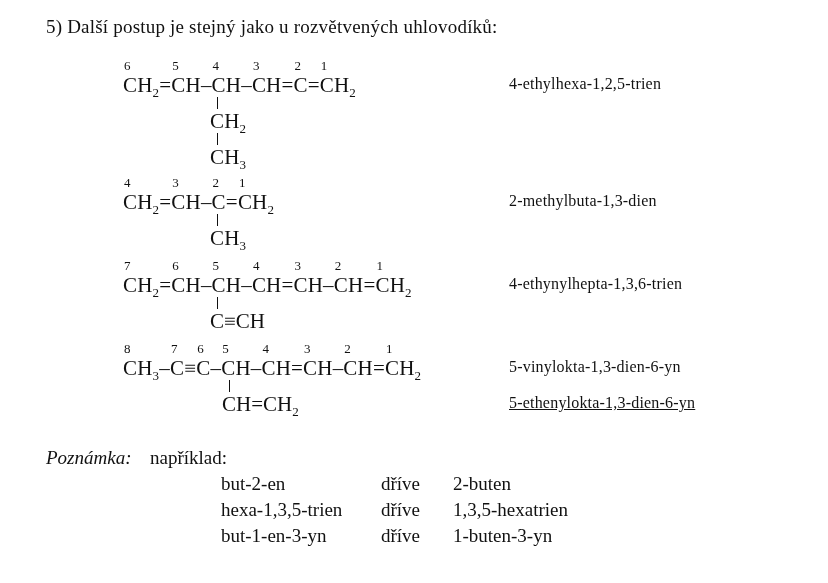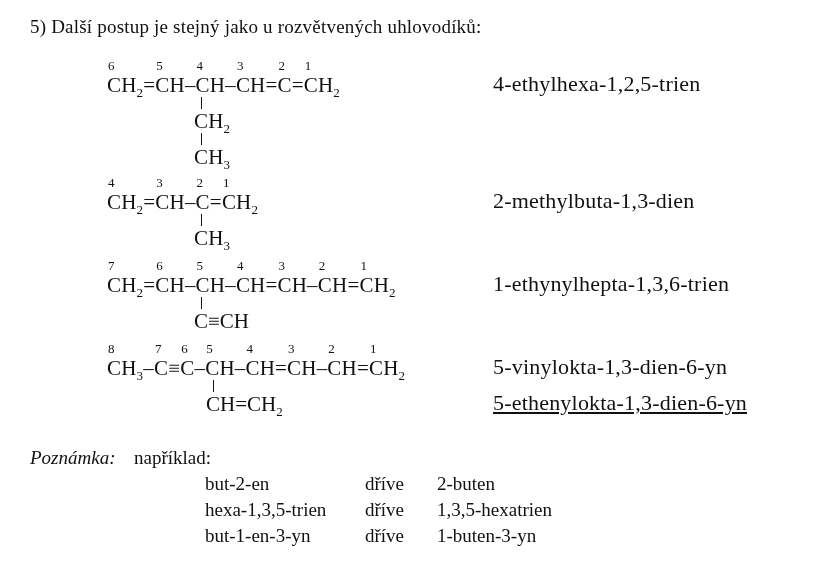--- a/index.html
+++ b/index.html
@@ -3,21 +3,21 @@
 <meta charset="utf-8">
 <style>
   html, body { margin: 0; padding: 0; }
   body {
     width: 828px; height: 583px;
     background: #ffffff;
     color: #111111;
     font-family: "Liberation Serif", serif;
     overflow: hidden;
   }
-  .page { padding: 14px 0 0 30px; }
+  .page { padding: 14px 0 0 46px; }
 
   .title {
     font-size: 19px;
     line-height: 26px;
     margin-bottom: 18px;
     letter-spacing: 0.2px;
   }
 
   
   .struct-row { position: relative; margin-left: 77px; }
@@ -36,21 +36,21 @@
 
   .branch { display: flex; flex-direction: column; align-items: flex-start; }
   .branch.off90 { margin-left: 87px; }
   .branch.off99 { margin-left: 99px; }
   .vline { display: block; width: 1.4px; height: 12px; background: #111; margin-left: 7px; }
   .bgrp { font-size: 21px; line-height: 24px; letter-spacing: 0.2px; }
   .brow { display: flex; align-items: flex-end; font-size: 21px; line-height: 24px; }
 
   .cname {
     position: absolute; left: 386px; top: 14px;
-    font-size: 22px; line-height: 24px; letter-spacing: 0.2px;
+    font-size: 16px; line-height: 24px; letter-spacing: 0.2px;
     white-space: nowrap;
   }
   .cname.second { top: 50px; text-decoration: underline; }
 
   
   .note { display: flex; margin-top: 29px; font-size: 19px; line-height: 26px; }
   .note-label { font-style: italic; width: 104px; flex: 0 0 104px; }
   .note-body { }
   .examples { margin-left: 71px; margin-top: 0; }
   .ex-row { display: flex; }
@@ -215,21 +215,21 @@
         </span>
     </div>
     <div class="branch off90">
       <span class="vline"></span>
       <div class="brow">
         <span class="bt"><span>C</span><sub></sub></span>
         <span class="bt"><span>≡</span></span>
         <span class="bt"><span>CH</span><sub></sub></span>
       </div>
     </div>
-    <div class="cname">1-ethynylhepta-1,3,6-trien</div>
+    <div class="cname">4-ethynylhepta-1,3,6-trien</div>
   </div>
 
   <div class="struct-row s4">
     <div class="formula">
       <span class="tok">
           <span class="num">8</span>
           <span class="grp"><span>CH</span><sub>3</sub></span>
         </span>
       <span class="tok">
           <span class="num"></span>

